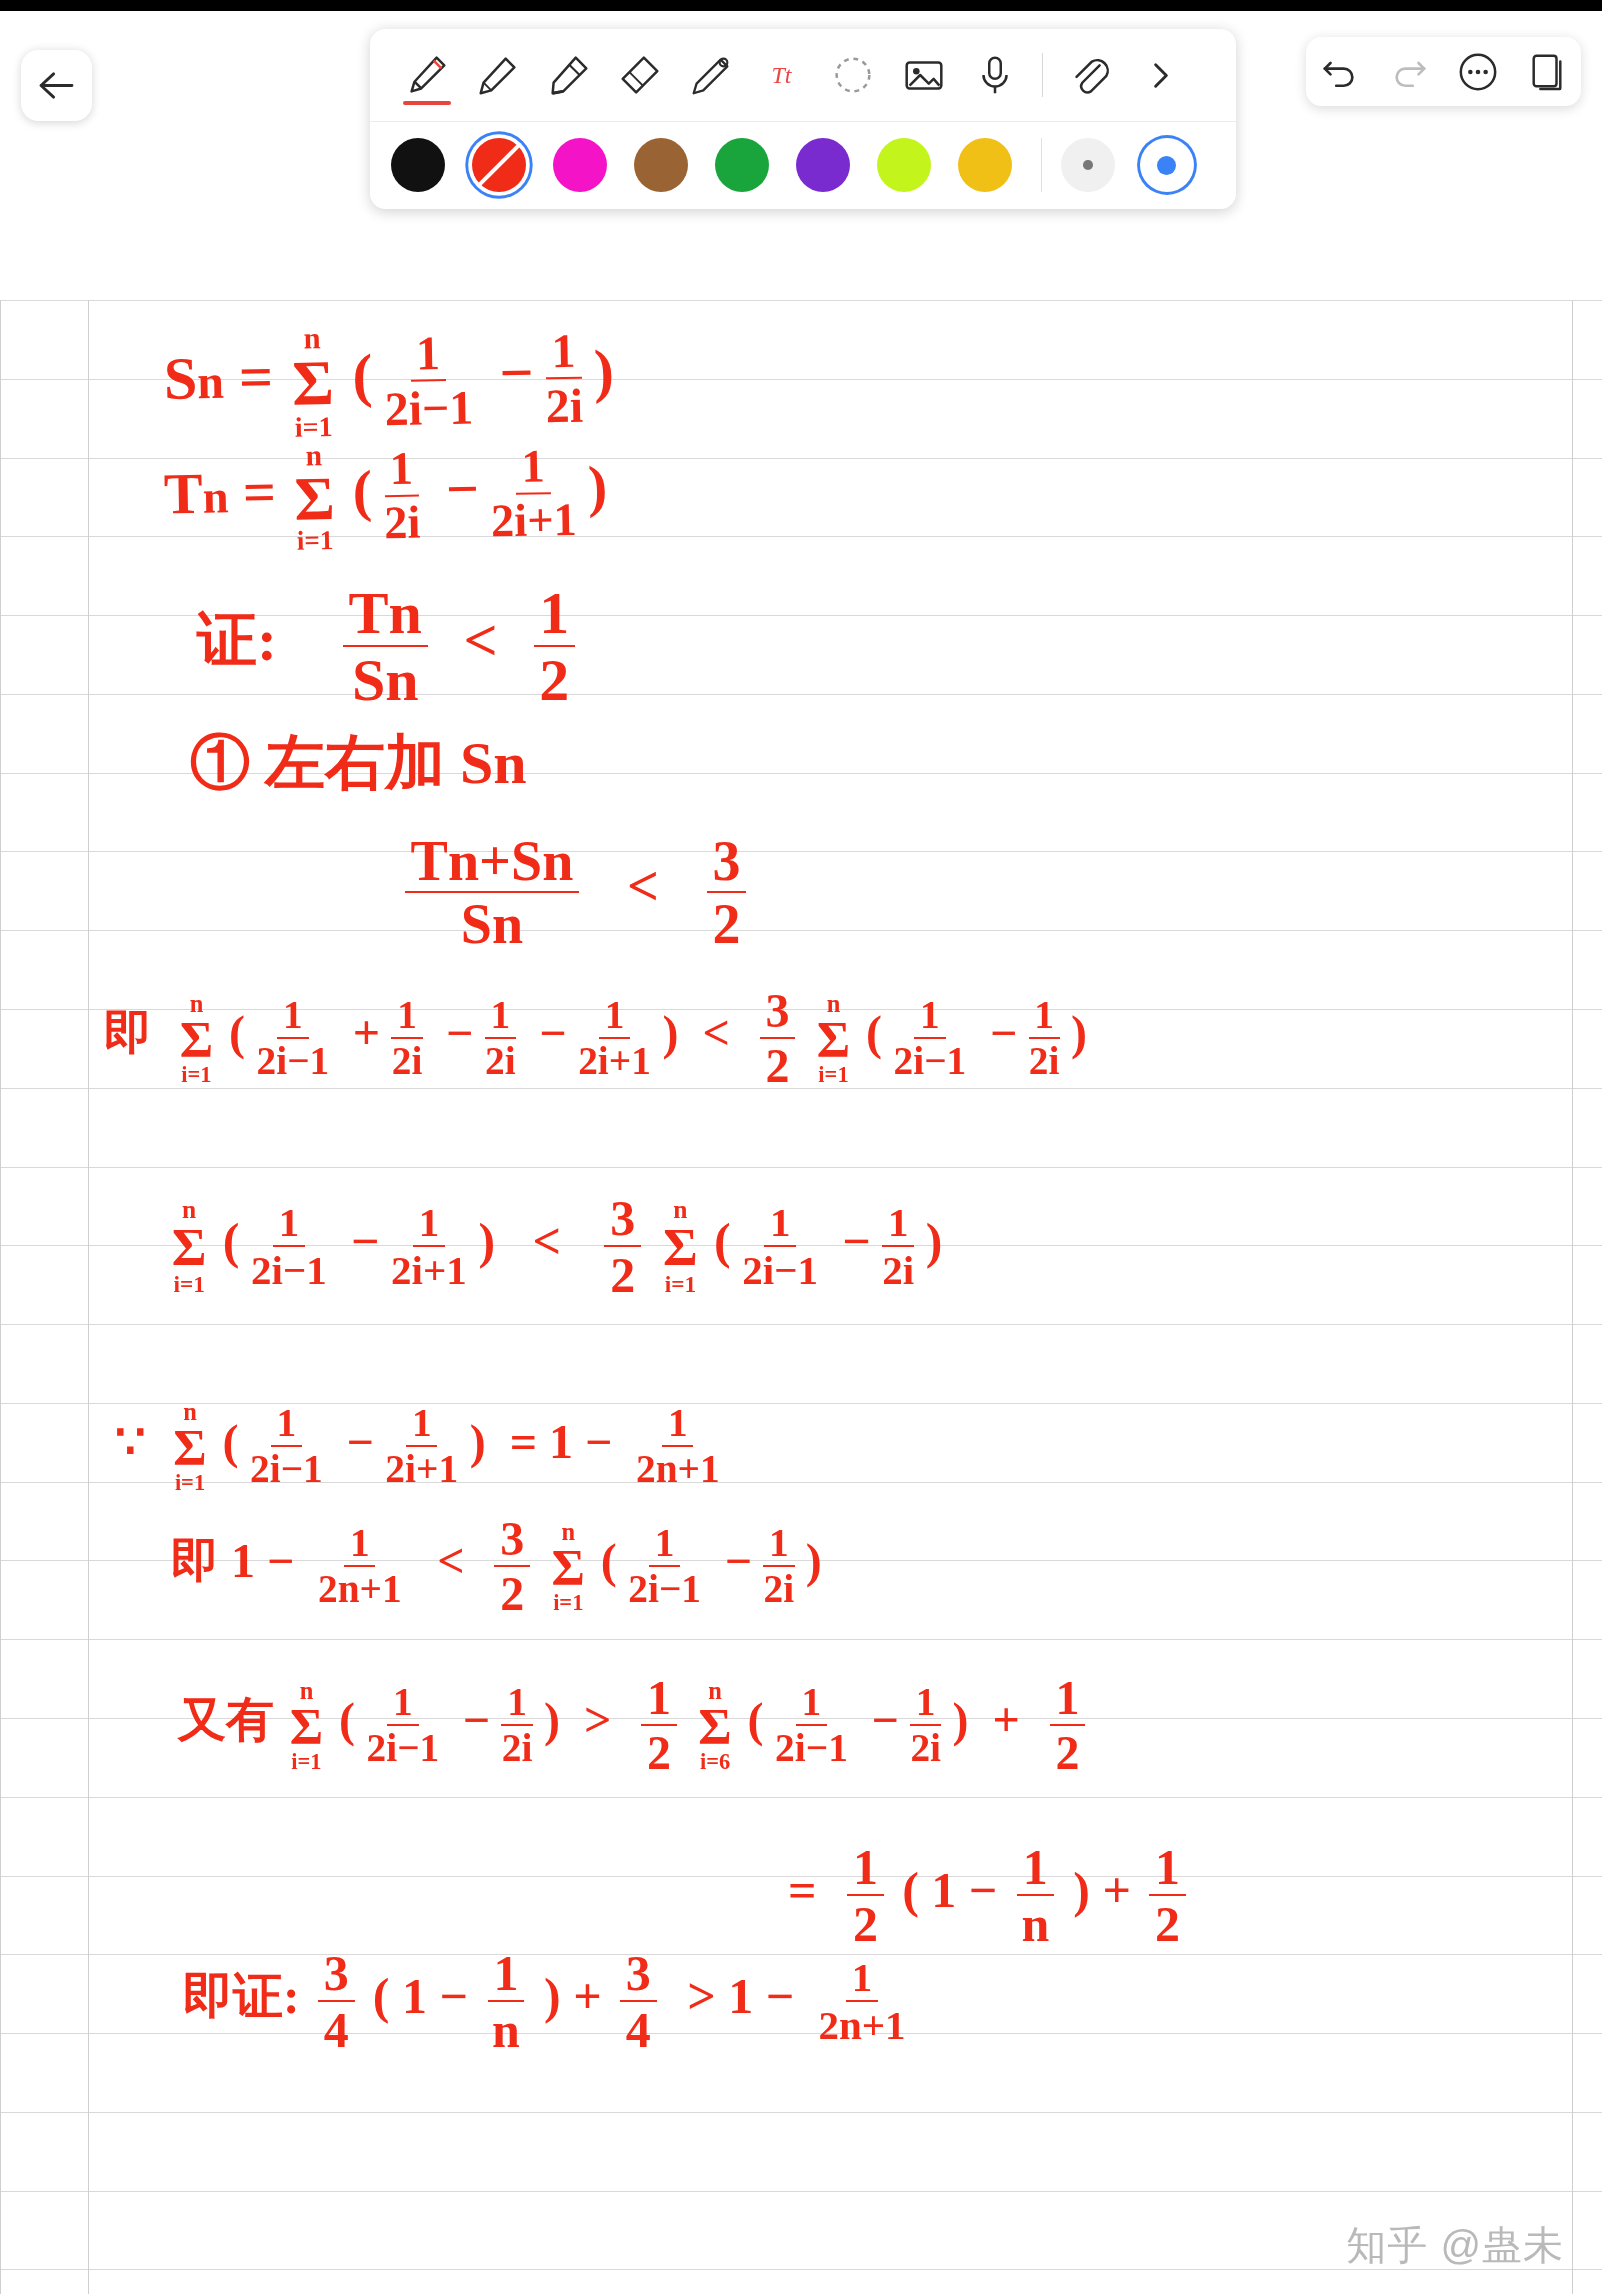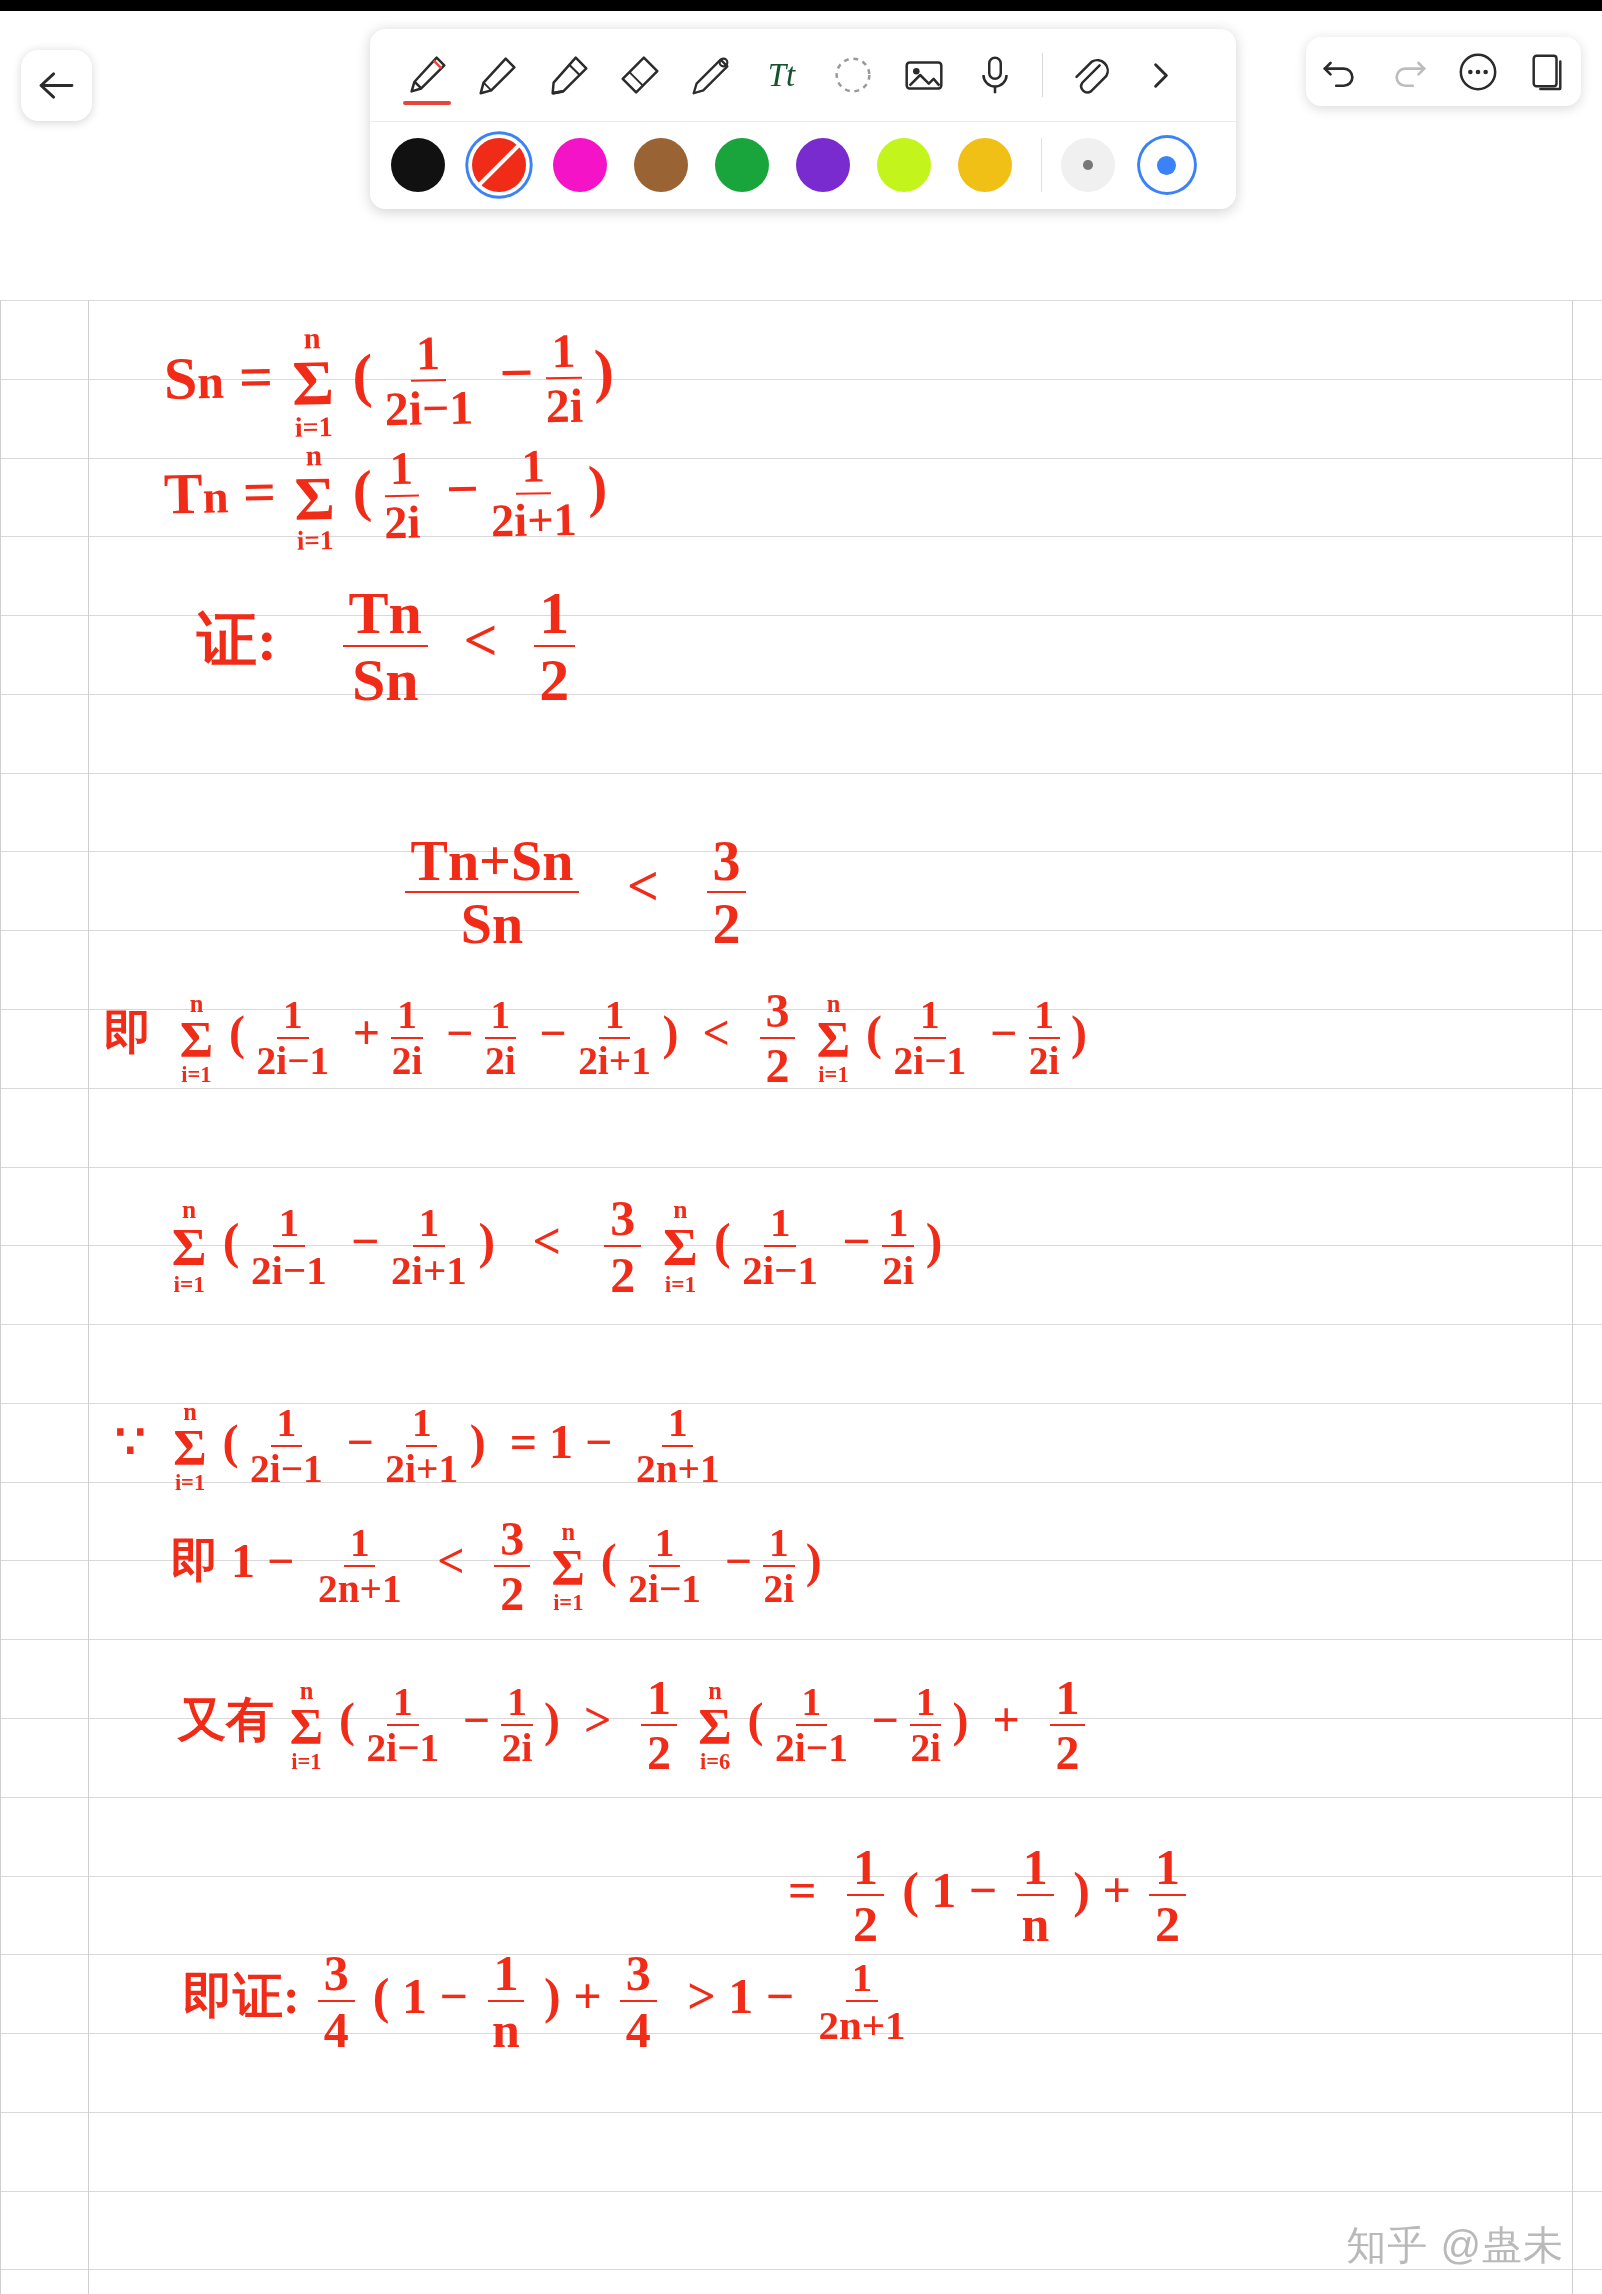--- a/index.html
+++ b/index.html
@@ -67,23 +67,23 @@
     border-radius: 1.9px;
   }
   .tool svg { display: block; }
   .tool-sep {
     width: 1px; height: 44px;
     background: #d8d8d8;
     margin: 0 11.5px;
     flex: none;
   }
   .tool-text {
-    font-size: 33px;
+    font-size: 24px;
     font-family: "Liberation Serif", serif;
-    color: #14532d;
+    color: #ef4444;
     font-style: italic;
   }
 
   
   .color-row {
     position: relative;
     height: 87px;
     display: flex;
     align-items: center;
     padding-left: 21px;
@@ -445,20 +445,23 @@
           <span class="num">Tn</span>
           <span class="den">Sn</span>
         </span>
       &nbsp;&lt;&nbsp;
       <span class="frac">
           <span class="num">1</span>
           <span class="den">2</span>
         </span>
     </div>
 
+    <div class="hw" style="left:190px; top:423px; font-size:60px;">
+      ① 左右加 Sn
+    </div>
 
     <div class="hw" style="left:399px; top:533px; font-size:56px;">
       <span class="frac">
           <span class="num">Tn+Sn</span>
           <span class="den">Sn</span>
         </span>
       &nbsp;&nbsp;&lt;&nbsp;&nbsp;
       <span class="frac">
           <span class="num">3</span>
           <span class="den">2</span>

